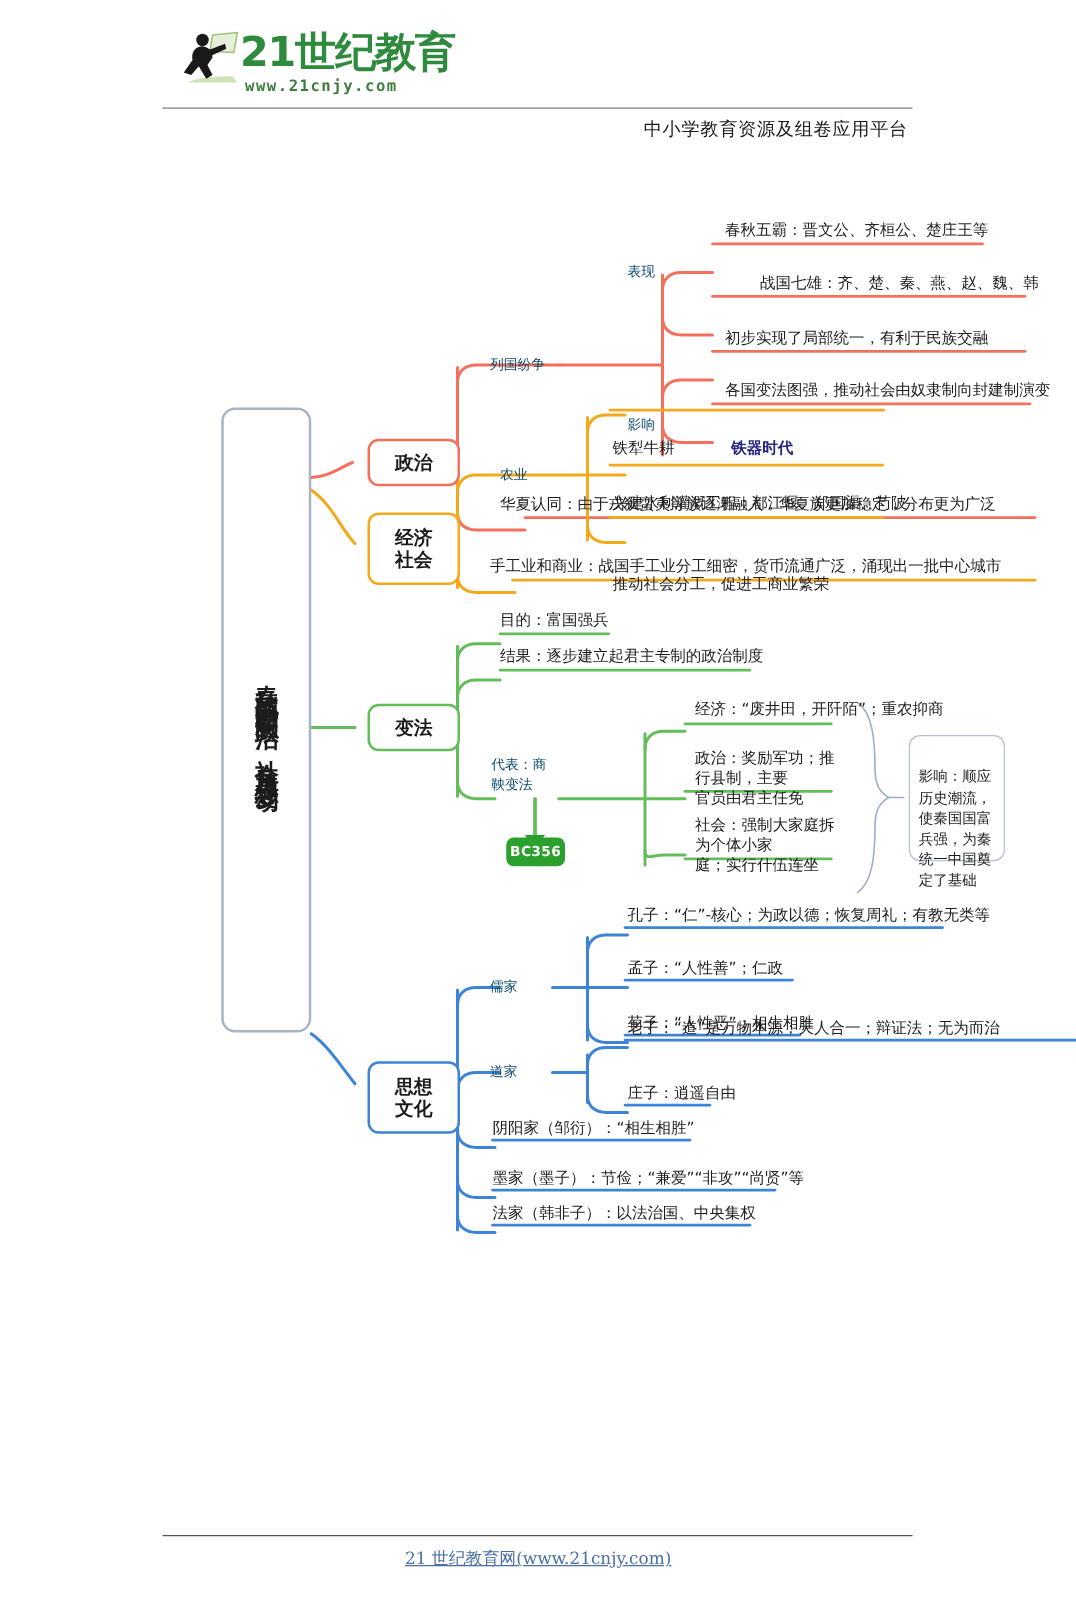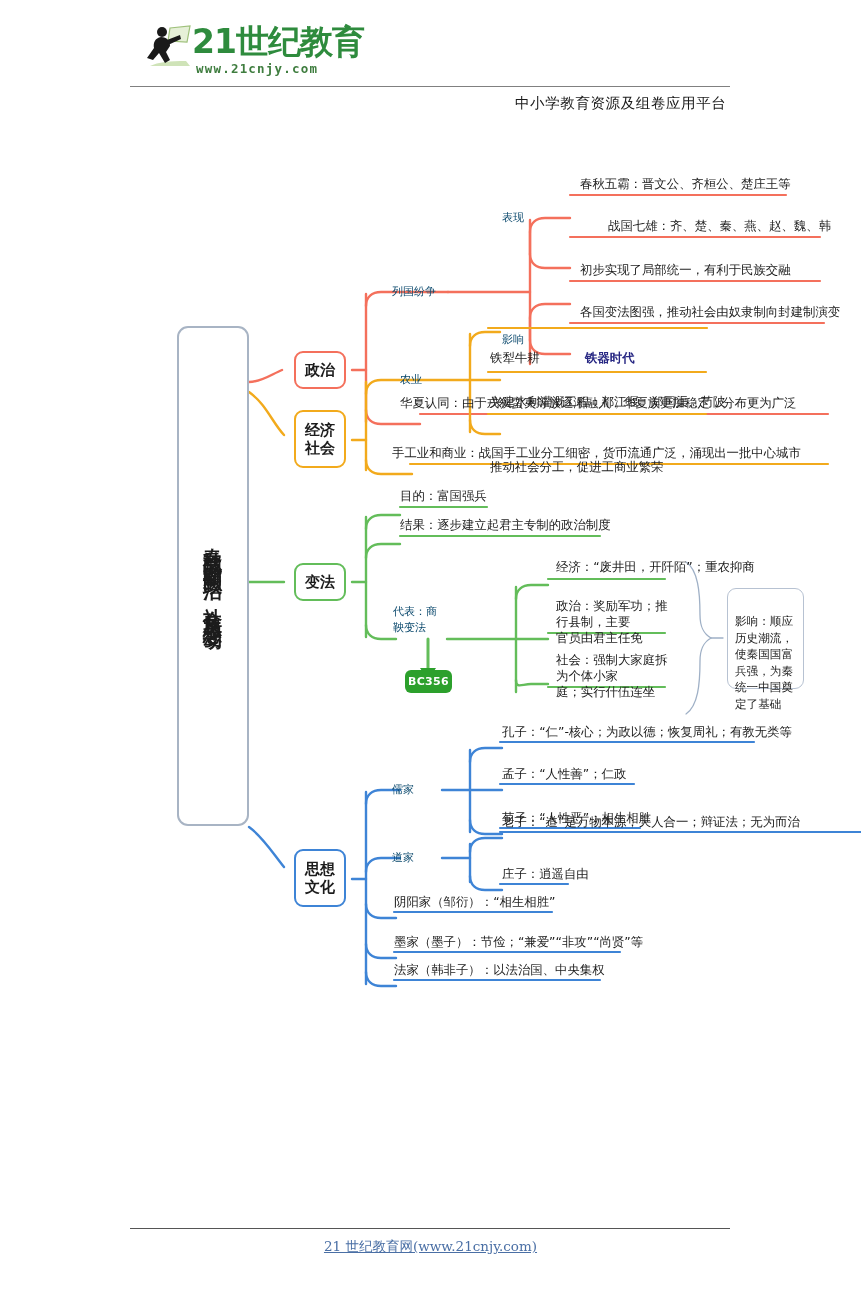--- a/index.html
+++ b/index.html
@@ -117,21 +117,21 @@
     border: 2px solid #a8b4c4;
     border-radius: 11px;
     writing-mode: vertical-rl;
     text-orientation: upright;
     font-size: 19px;
     letter-spacing: 4px;
     font-weight: bold;
     padding: 8px 0;
   }
   .branch-node {
-    width: 52px;
+    width: 74px;
     font-size: 15px;
     padding: 17px 4px;
     text-align: center;
   }
   #node-politics   { left: 294px; top: 259px; height: 38px; border: 2.2px solid #f4705c; }
   #node-economy    { left: 294px; top: 318px; height: 58px; border: 2.2px solid #f2aa1c; }
   #node-reform     { left: 294px; top: 471px; height: 38px; border: 2.2px solid #63bd5a; }
   #node-thought    { left: 294px; top: 757px; height: 58px; border: 2.2px solid #3e84d6; }
 
   

